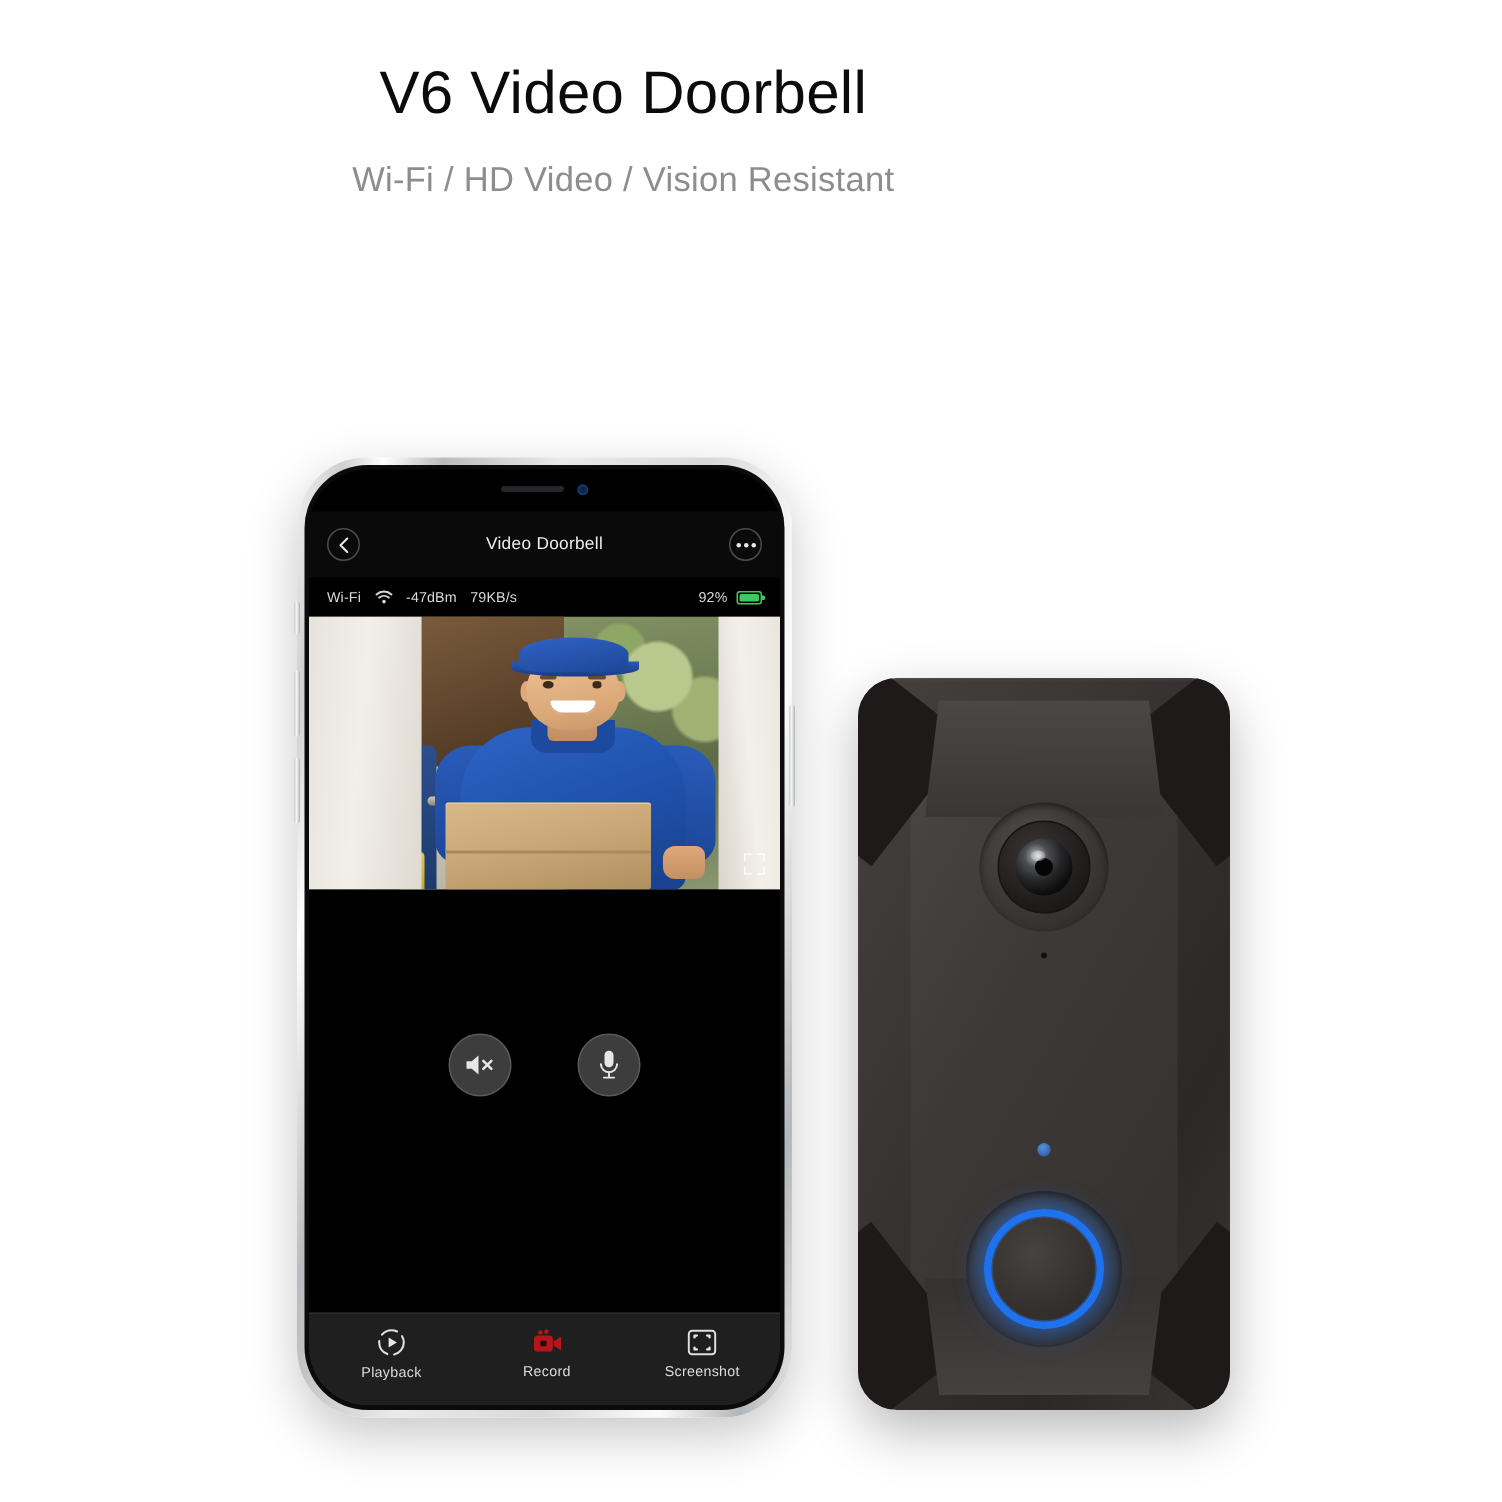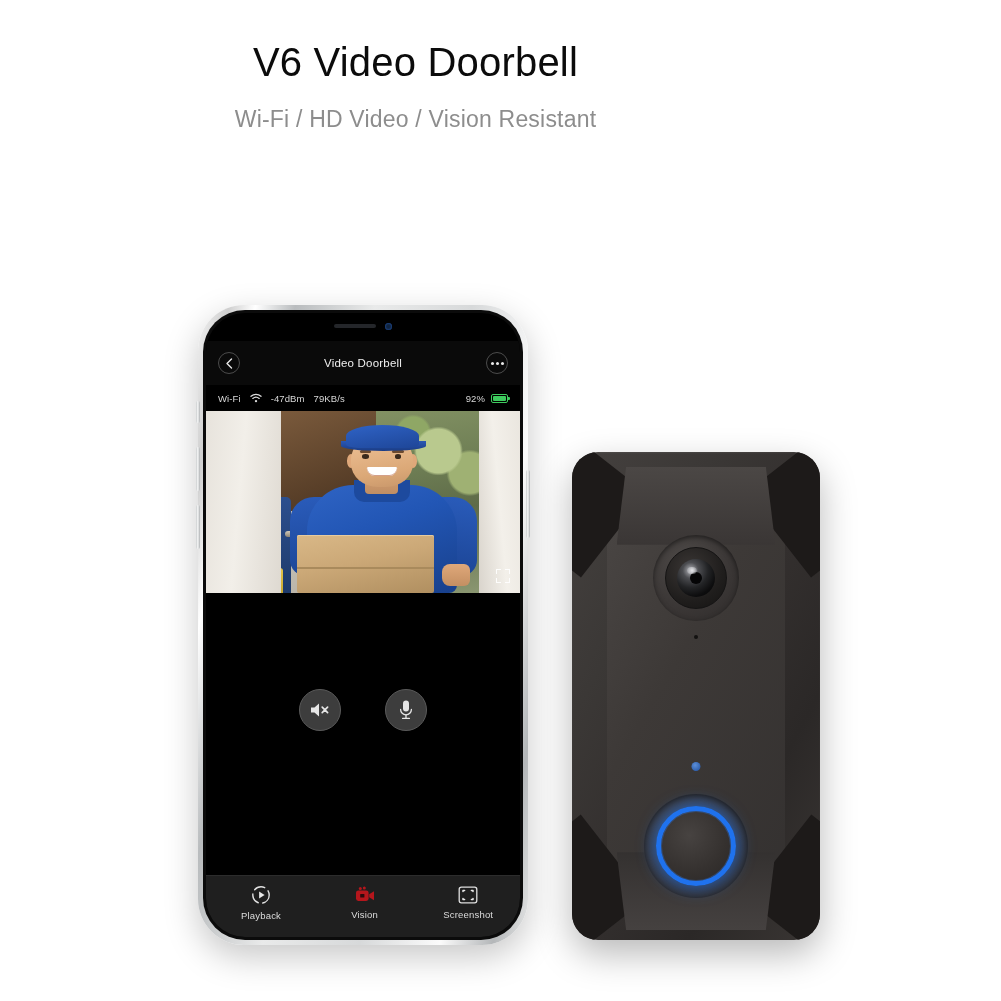--- a/index.html
+++ b/index.html
@@ -379,21 +379,21 @@
           </div>
 
           <div class="tool">
             <svg width="22" height="19" viewBox="0 0 22 19">
               <rect x="2" y="5.4" width="12.6" height="10.6" rx="2.4" fill="#b5161c"></rect>
               <path d="M15.2 9.2 L20 6.2 V15.2 L15.2 12.2 Z" fill="#b5161c"></path>
               <rect x="6.2" y="8.9" width="4.2" height="3.6" rx="0.6" fill="#2a0b0d"></rect>
               <circle cx="6.3" cy="3.4" r="1.5" fill="#b5161c"></circle>
               <circle cx="10.3" cy="2.9" r="1.5" fill="#b5161c"></circle>
             </svg>
-            <span class="tool-label">Vision</span>
+            <span class="tool-label">Record</span>
           </div>
 
           <div class="tool">
             <svg width="20" height="18" viewBox="0 0 20 18">
               <rect x="1.2" y="1.2" width="17.6" height="15.6" rx="2.2" fill="none" stroke="#e0e0e0" stroke-width="1.3"></rect>
               <path d="M5 5.6 V4.4 H6.6 M13.4 4.4 H15 V5.6 M15 12.4 V13.6 H13.4 M6.6 13.6 H5 V12.4" fill="none" stroke="#e8e8e8" stroke-width="1.5" stroke-linecap="round" stroke-linejoin="round"></path>
             </svg>
             <span class="tool-label">Screenshot</span>
           </div>
 

